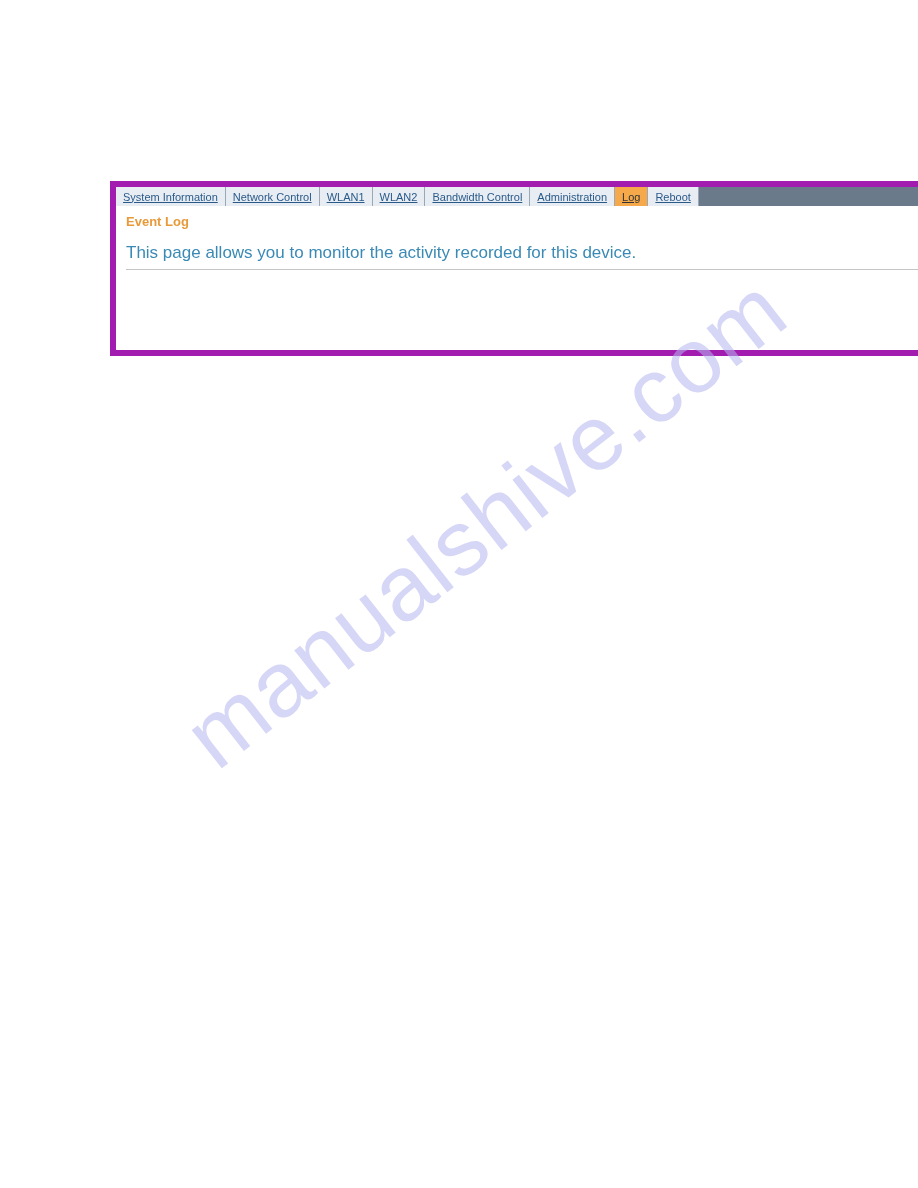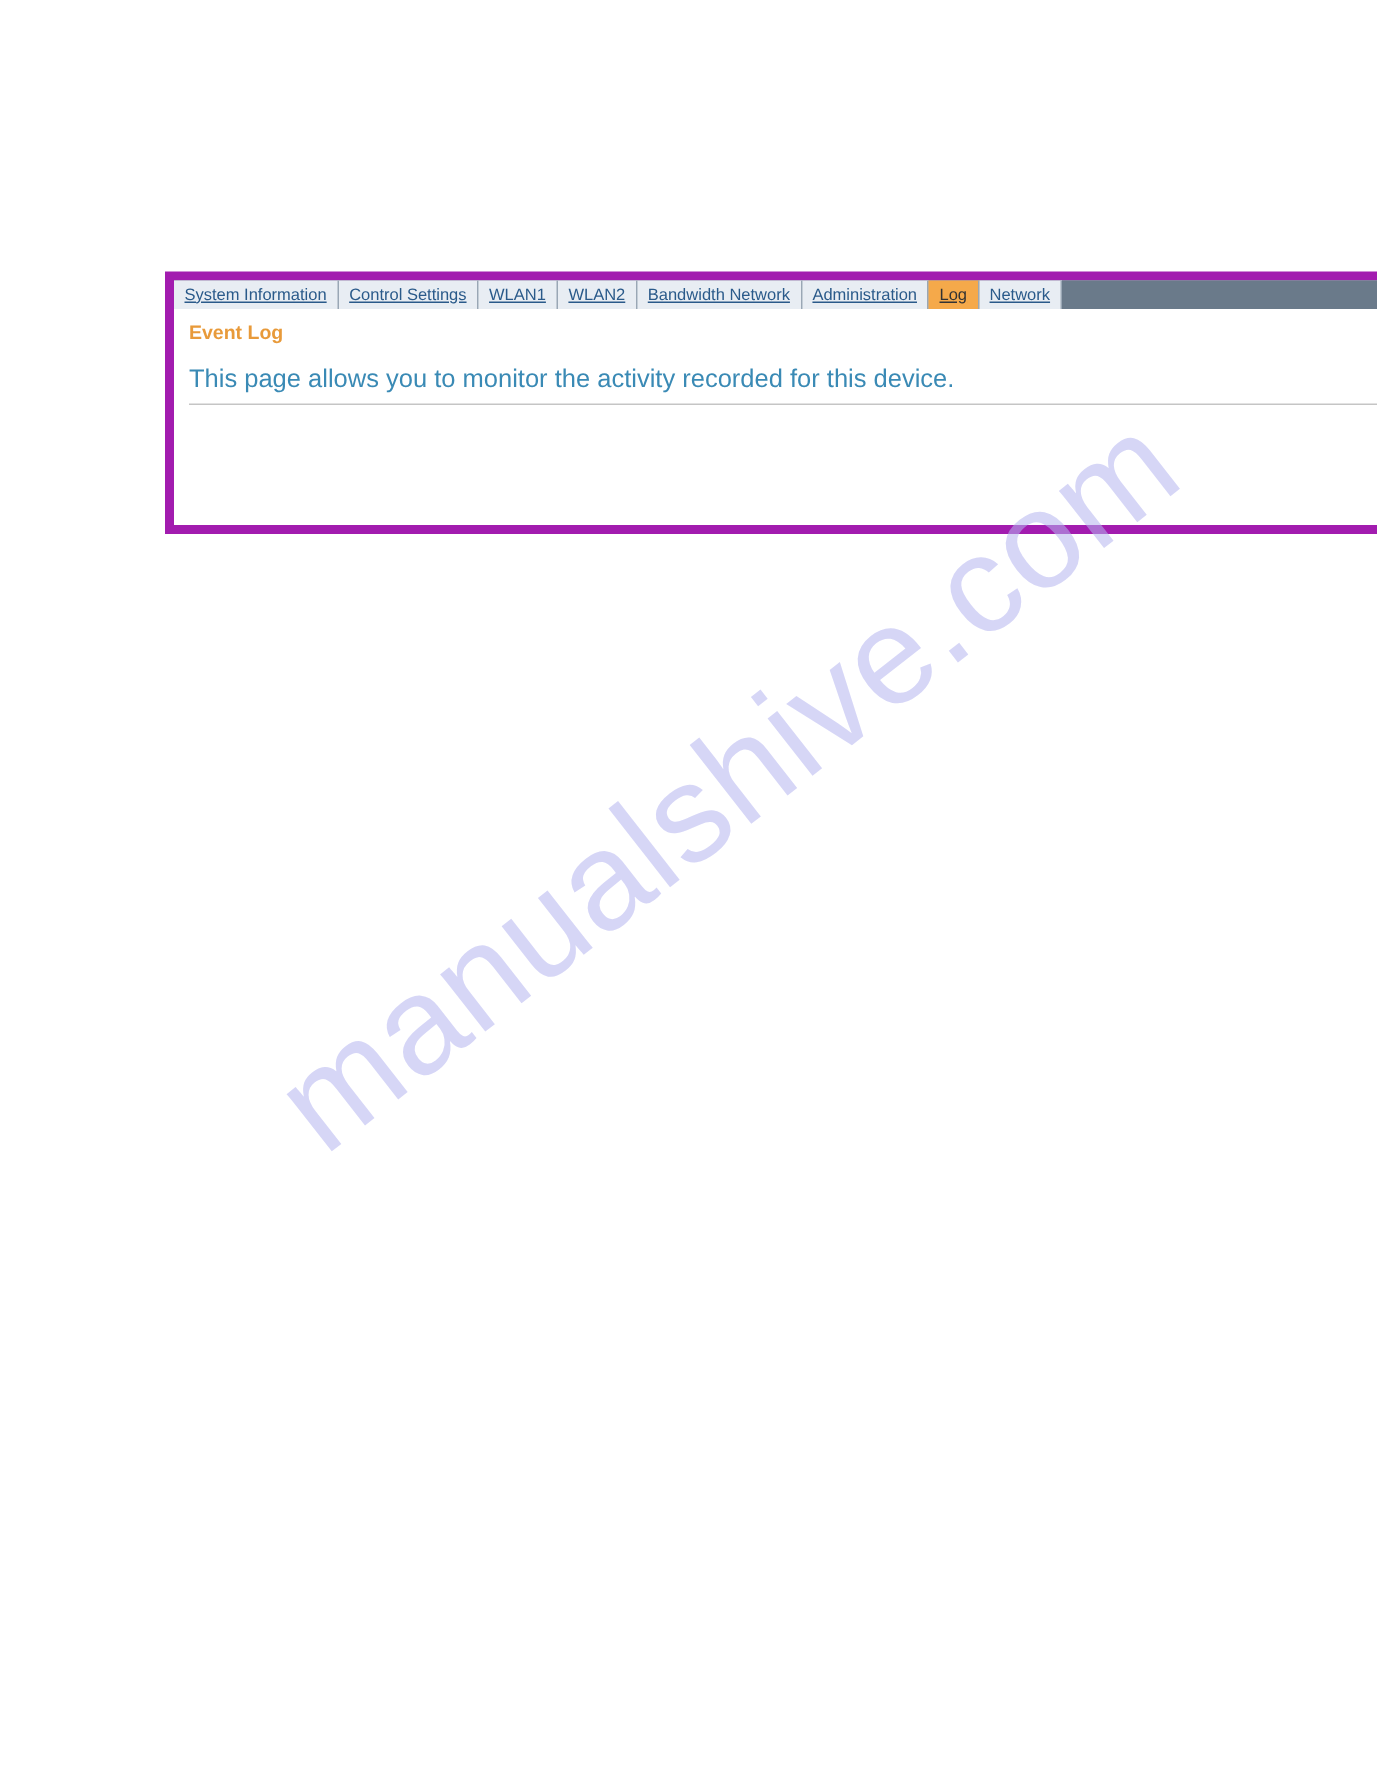--- a/index.html
+++ b/index.html
@@ -84,27 +84,27 @@
       letter-spacing: 1px;
       white-space: nowrap;
     }
   </style>
 </head>
 <body>
 
 <div class="container">
   <div class="tabbar">
     <div class="tab">System Information</div>
-    <div class="tab">Control Settings</div>
+    <div class="tab">Network Control</div>
     <div class="tab">WLAN1</div>
     <div class="tab">WLAN2</div>
-    <div class="tab">Bandwidth Network</div>
+    <div class="tab">Bandwidth Control</div>
     <div class="tab">Administration</div>
     <div class="tab active">Log</div>
-    <div class="tab">Network</div>
+    <div class="tab">Reboot</div>
     <div class="tabbar-fill"></div>
   </div>
   <div class="content">
     <div class="page-title">Event Log</div>
     <div class="page-desc">This page allows you to monitor the activity recorded for this device.</div>
     <hr class="hr-line">
   </div>
 </div>
 
 <div class="watermark">manualshive.com</div>

